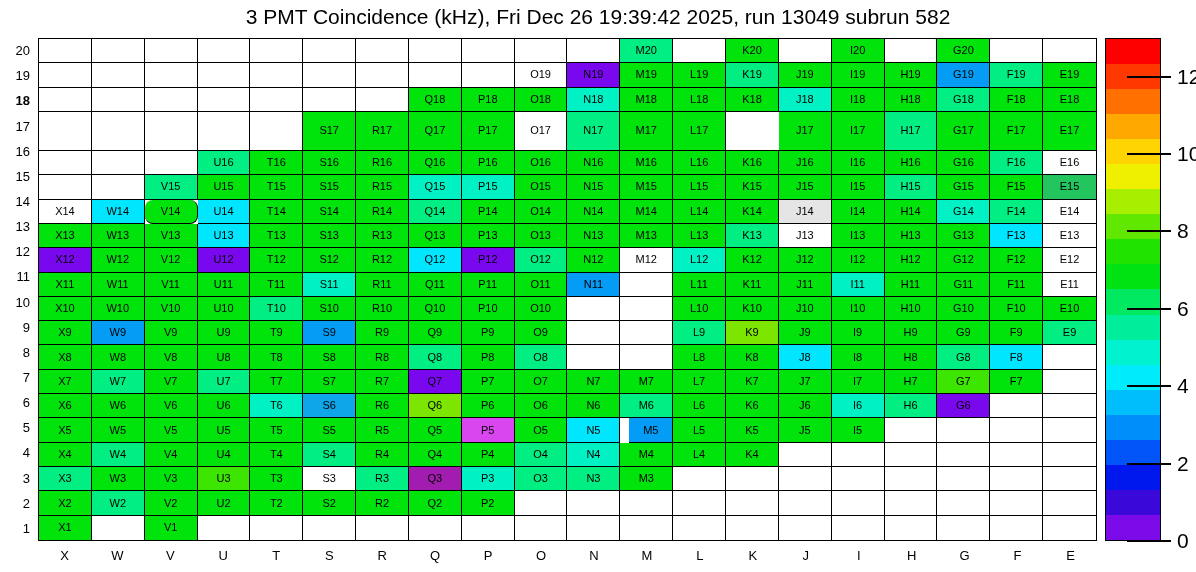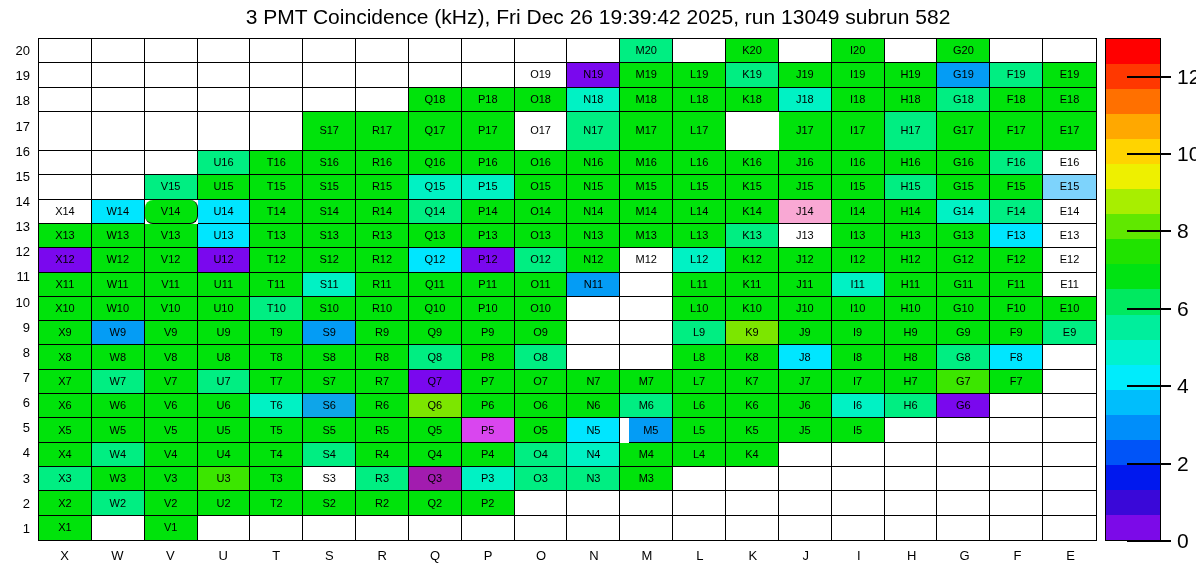--- a/index.html
+++ b/index.html
@@ -151,36 +151,36 @@
     <div class="cell" style="background: rgb(0, 227, 11);">O15</div>
     <div class="cell" style="background: rgb(0, 227, 11);">N15</div>
     <div class="cell" style="background: rgb(0, 227, 11);">M15</div>
     <div class="cell" style="background: rgb(0, 227, 11);">L15</div>
     <div class="cell" style="background: rgb(0, 227, 11);">K15</div>
     <div class="cell" style="background: rgb(0, 227, 11);">J15</div>
     <div class="cell" style="background: rgb(0, 227, 11);">I15</div>
     <div class="cell" style="background: rgb(0, 238, 130);">H15</div>
     <div class="cell" style="background: rgb(0, 227, 11);">G15</div>
     <div class="cell" style="background: rgb(0, 227, 11);">F15</div>
-    <div class="cell" style="background: #7dd3fc;">E15</div>
+    <div class="cell" style="background: #22c55e;">E15</div>
     <div class="cell" style="background: rgb(255, 255, 255);">X14</div>
     <div class="cell" style="background: rgb(0, 230, 255);">W14</div>
     <div class="cell" style="background: rgb(0, 227, 11); border-radius: 8px;">V14</div>
     <div class="cell" style="background: rgb(0, 230, 255);">U14</div>
     <div class="cell" style="background: rgb(0, 227, 11);">T14</div>
     <div class="cell" style="background: rgb(0, 227, 11);">S14</div>
     <div class="cell" style="background: rgb(0, 227, 11);">R14</div>
     <div class="cell" style="background: rgb(0, 238, 130);">Q14</div>
     <div class="cell" style="background: rgb(0, 227, 11);">P14</div>
     <div class="cell" style="background: rgb(0, 227, 11);">O14</div>
     <div class="cell" style="background: rgb(0, 227, 11);">N14</div>
     <div class="cell" style="background: rgb(0, 227, 11);">M14</div>
     <div class="cell" style="background: rgb(0, 227, 11);">L14</div>
     <div class="cell" style="background: rgb(0, 227, 11);">K14</div>
-    <div class="cell" style="background: #f9a8d4;">J14</div>
+    <div class="cell" style="background: #e5e5e5;">J14</div>
     <div class="cell" style="background: rgb(0, 227, 11);">I14</div>
     <div class="cell" style="background: rgb(0, 227, 11);">H14</div>
     <div class="cell" style="background: rgb(0, 242, 196);">G14</div>
     <div class="cell" style="background: rgb(0, 238, 130);">F14</div>
     <div class="cell" style="background: rgb(255, 255, 255);">E14</div>
     <div class="cell" style="background: rgb(0, 227, 11);">X13</div>
     <div class="cell" style="background: rgb(0, 227, 11);">W13</div>
     <div class="cell" style="background: rgb(0, 227, 11);">V13</div>
     <div class="cell" style="background: rgb(0, 230, 255);">U13</div>
     <div class="cell" style="background: rgb(0, 227, 11);">T13</div>
@@ -437,21 +437,21 @@
     <div class="cell"></div>
     <div class="cell"></div>
     <div class="cell"></div>
     <div class="cell"></div>
     <div class="cell"></div>
   </div>
 
 <div id="yaxis">
     <div class="ylab" style="left: 0px; top: 43.075px;">20</div>
     <div class="ylab" style="left: 0px; top: 68.225px;">19</div>
-    <div class="ylab" style="left: 0px; top: 93.375px;">18</div>
+    <div class="ylab" style="left: 0px; top: 93.375px; font-weight: bold;">18</div>
     <div class="ylab" style="left: 0px; top: 118.525px;">17</div>
     <div class="ylab" style="left: 0px; top: 143.675px;">16</div>
     <div class="ylab" style="left: 0px; top: 168.825px;">15</div>
     <div class="ylab" style="left: 0px; top: 193.975px;">14</div>
     <div class="ylab" style="left: 0px; top: 219.125px;">13</div>
     <div class="ylab" style="left: 0px; top: 244.275px;">12</div>
     <div class="ylab" style="left: 0px; top: 269.425px;">11</div>
     <div class="ylab" style="left: 0px; top: 294.575px;">10</div>
     <div class="ylab" style="left: 0px; top: 319.725px;">9</div>
     <div class="ylab" style="left: 0px; top: 344.875px;">8</div>

